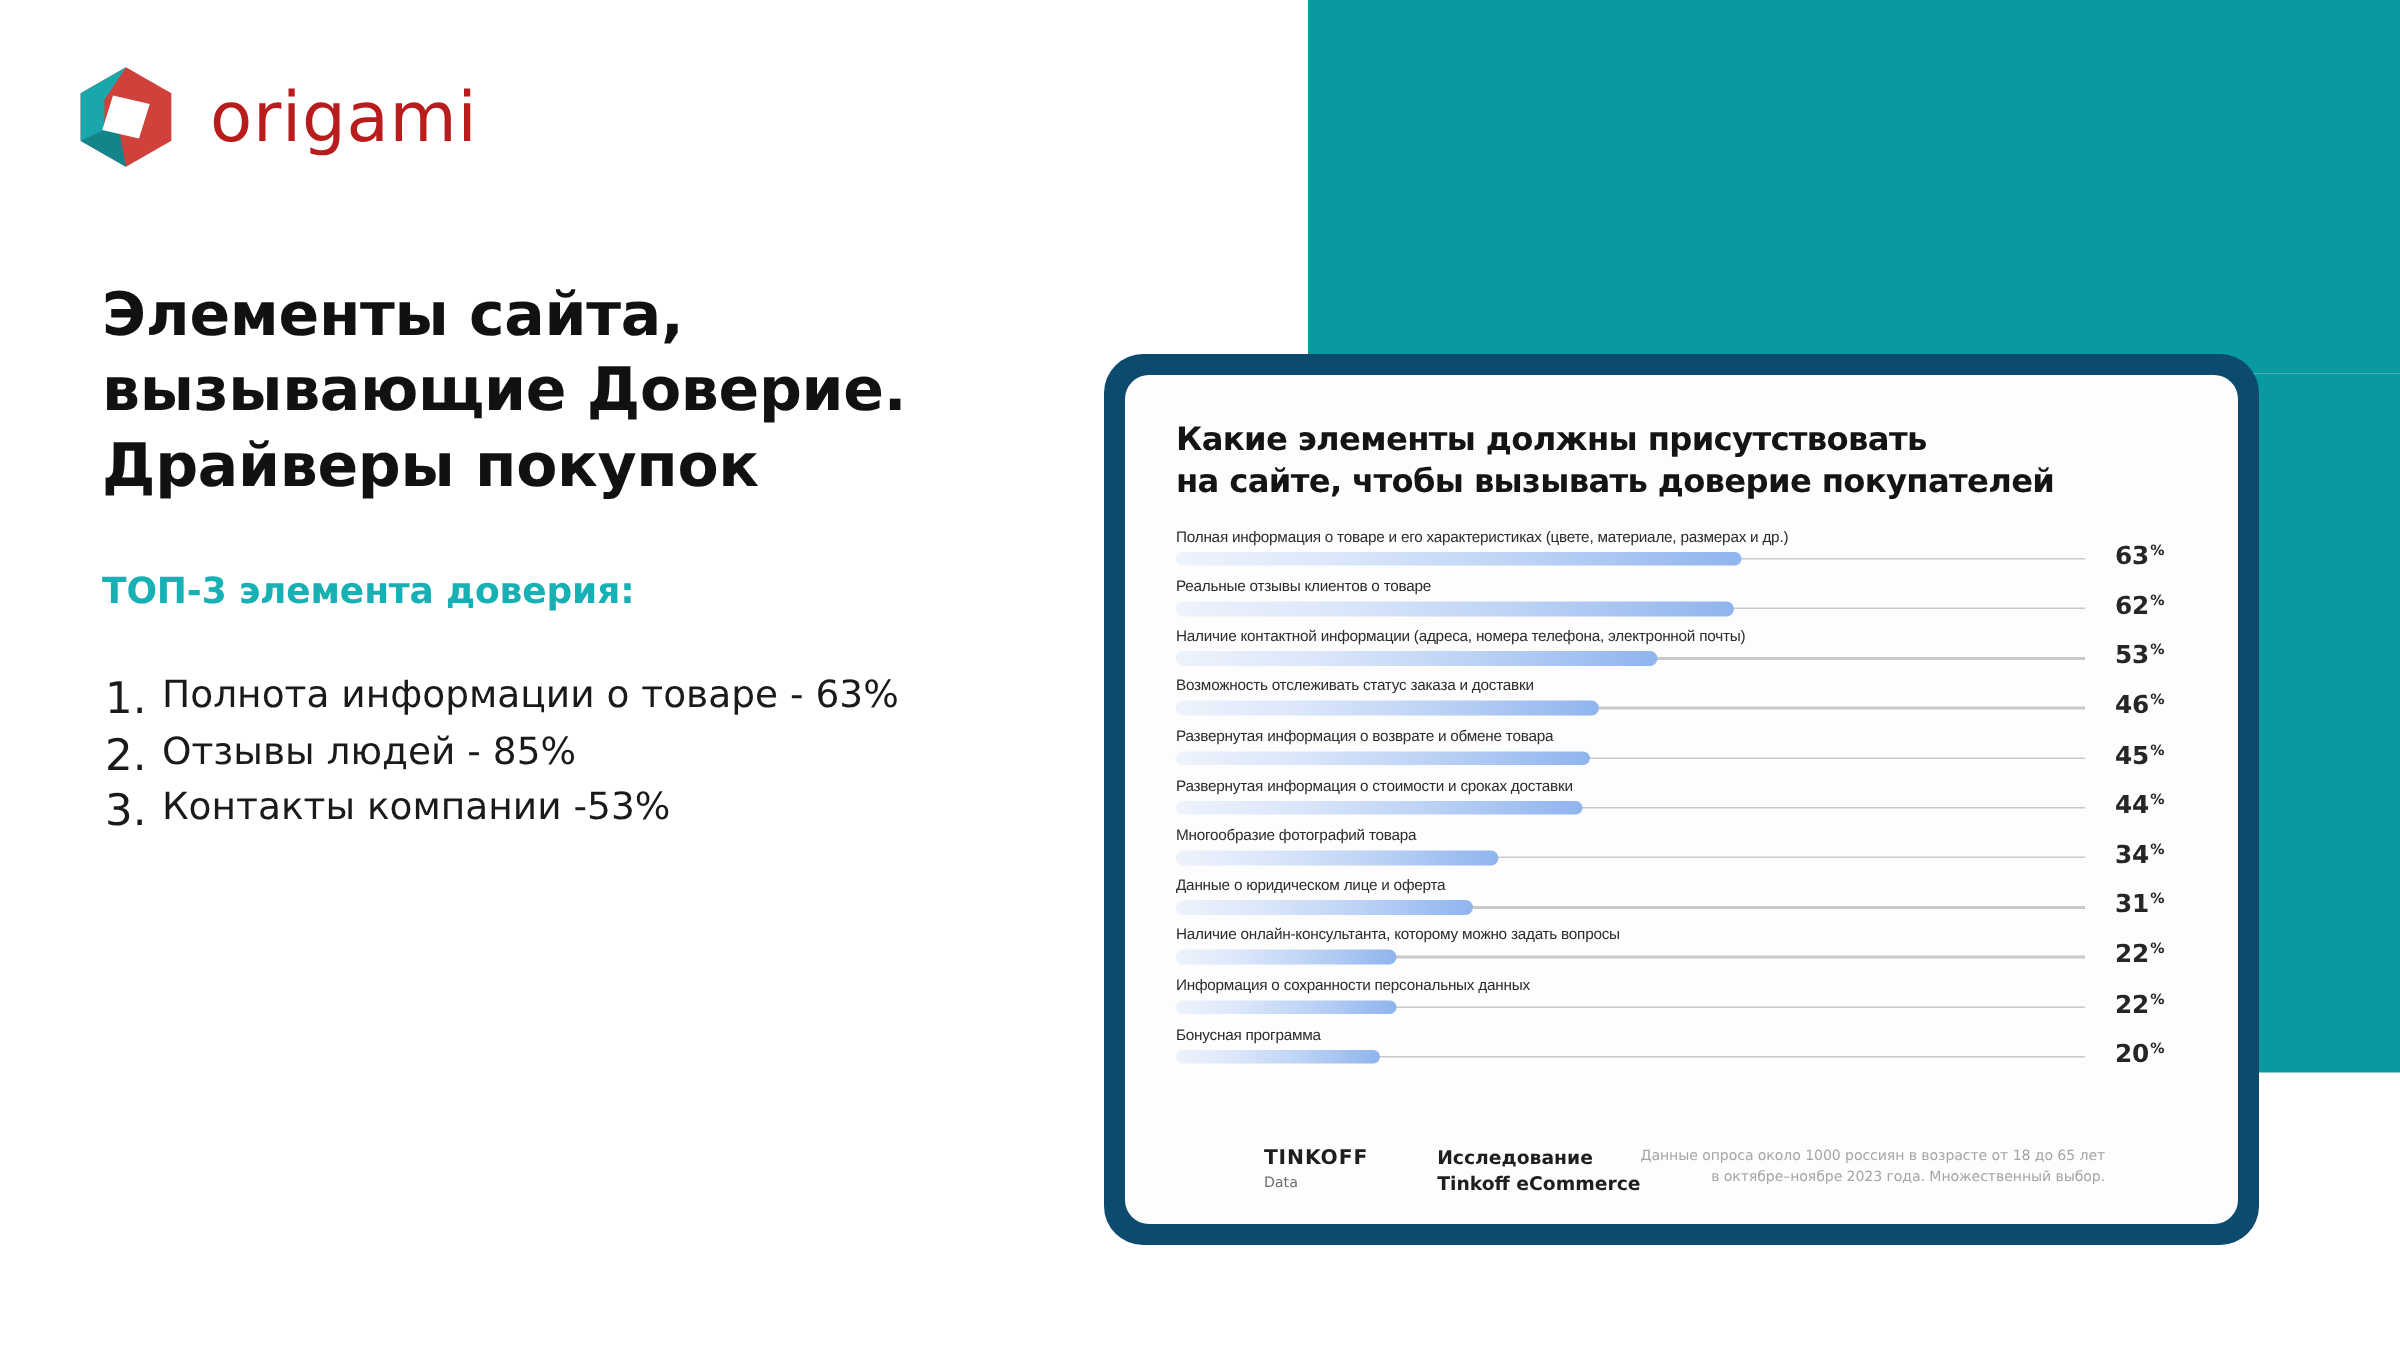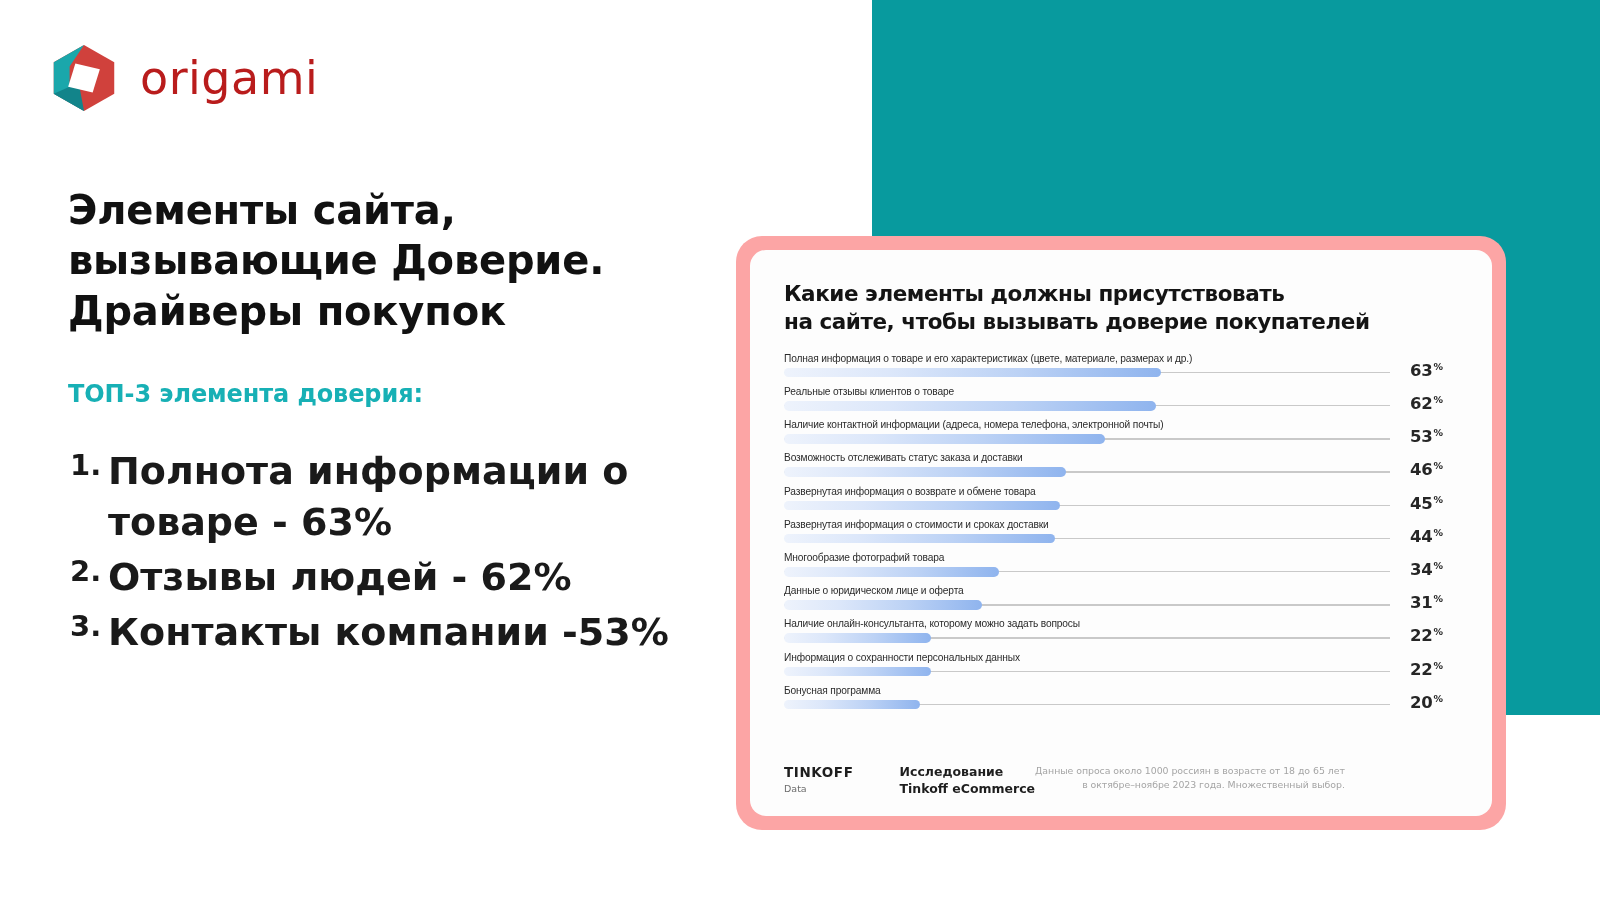--- a/index.html
+++ b/index.html
@@ -81,43 +81,42 @@
     margin: 38px 0 0 0;
     padding: 0;
     list-style: none;
     counter-reset: trustnum;
   }
   #trust-list li {
     counter-increment: trustnum;
     position: relative;
     padding-left: 40px;
     font-family: "DejaVu Sans", sans-serif;
-    font-size: 38px;
+    font-size: 25px;
     line-height: 1.34;
     color: #1a1a1a;
     margin-bottom: 4px;
-    font-weight: bold;
   }
   #trust-list li::before {
     content: counter(trustnum) ".";
     position: absolute;
     left: 2px;
     top: 0;
     font-size: 29px;
     color: #1a1a1a;
   }
 
   
   #chart-card-frame {
     position: absolute;
     left: 736px;
     top: 236px;
     width: 770px;
     height: 594px;
-    background: #fca5a5;
+    background: #0c4a6e;
     border-radius: 26px;
     box-sizing: border-box;
     padding: 14px;
   }
   #chart-card {
     width: 100%;
     height: 100%;
     background: #fdfdfd;
     border-radius: 16px;
     box-sizing: border-box;
@@ -187,21 +186,21 @@
   }
 
   
   #card-footer {
     position: absolute;
     left: 34px;
     right: 30px;
     bottom: 18px;
     display: flex;
     align-items: flex-start;
-    justify-content: flex-start;
+    justify-content: center;
   }
   #footer-left { display: flex; align-items: flex-start; gap: 46px; }
   #tinkoff-brand { line-height: 1.25; }
   #tinkoff-name {
     font-family: "DejaVu Sans", sans-serif;
     font-weight: 700;
     font-size: 13.5px;
     color: #1e1e1e;
     letter-spacing: 0.6px;
   }
@@ -246,21 +245,21 @@
 
 <div id="left-col">
   <h1 id="headline">
     <span class="hl-line">Элементы сайта,</span>
     <span class="hl-line">вызывающие Доверие.</span>
     <span class="hl-line">Драйверы покупок</span>
   </h1>
   <div id="subhead">ТОП-3 элемента доверия:</div>
   <ol id="trust-list">
     <li>Полнота информации о товаре - 63%</li>
-    <li>Отзывы людей - 62%</li>
+    <li>Отзывы людей - 85%</li>
     <li>Контакты компании -53%</li>
   </ol>
 </div>
 
 <div id="chart-card-frame">
   <div id="chart-card">
     <div id="chart-title">
       <span class="ct-line">Какие элементы должны присутствовать</span>
       <span class="ct-line">на сайте, чтобы вызывать доверие покупателей</span>
     </div>

